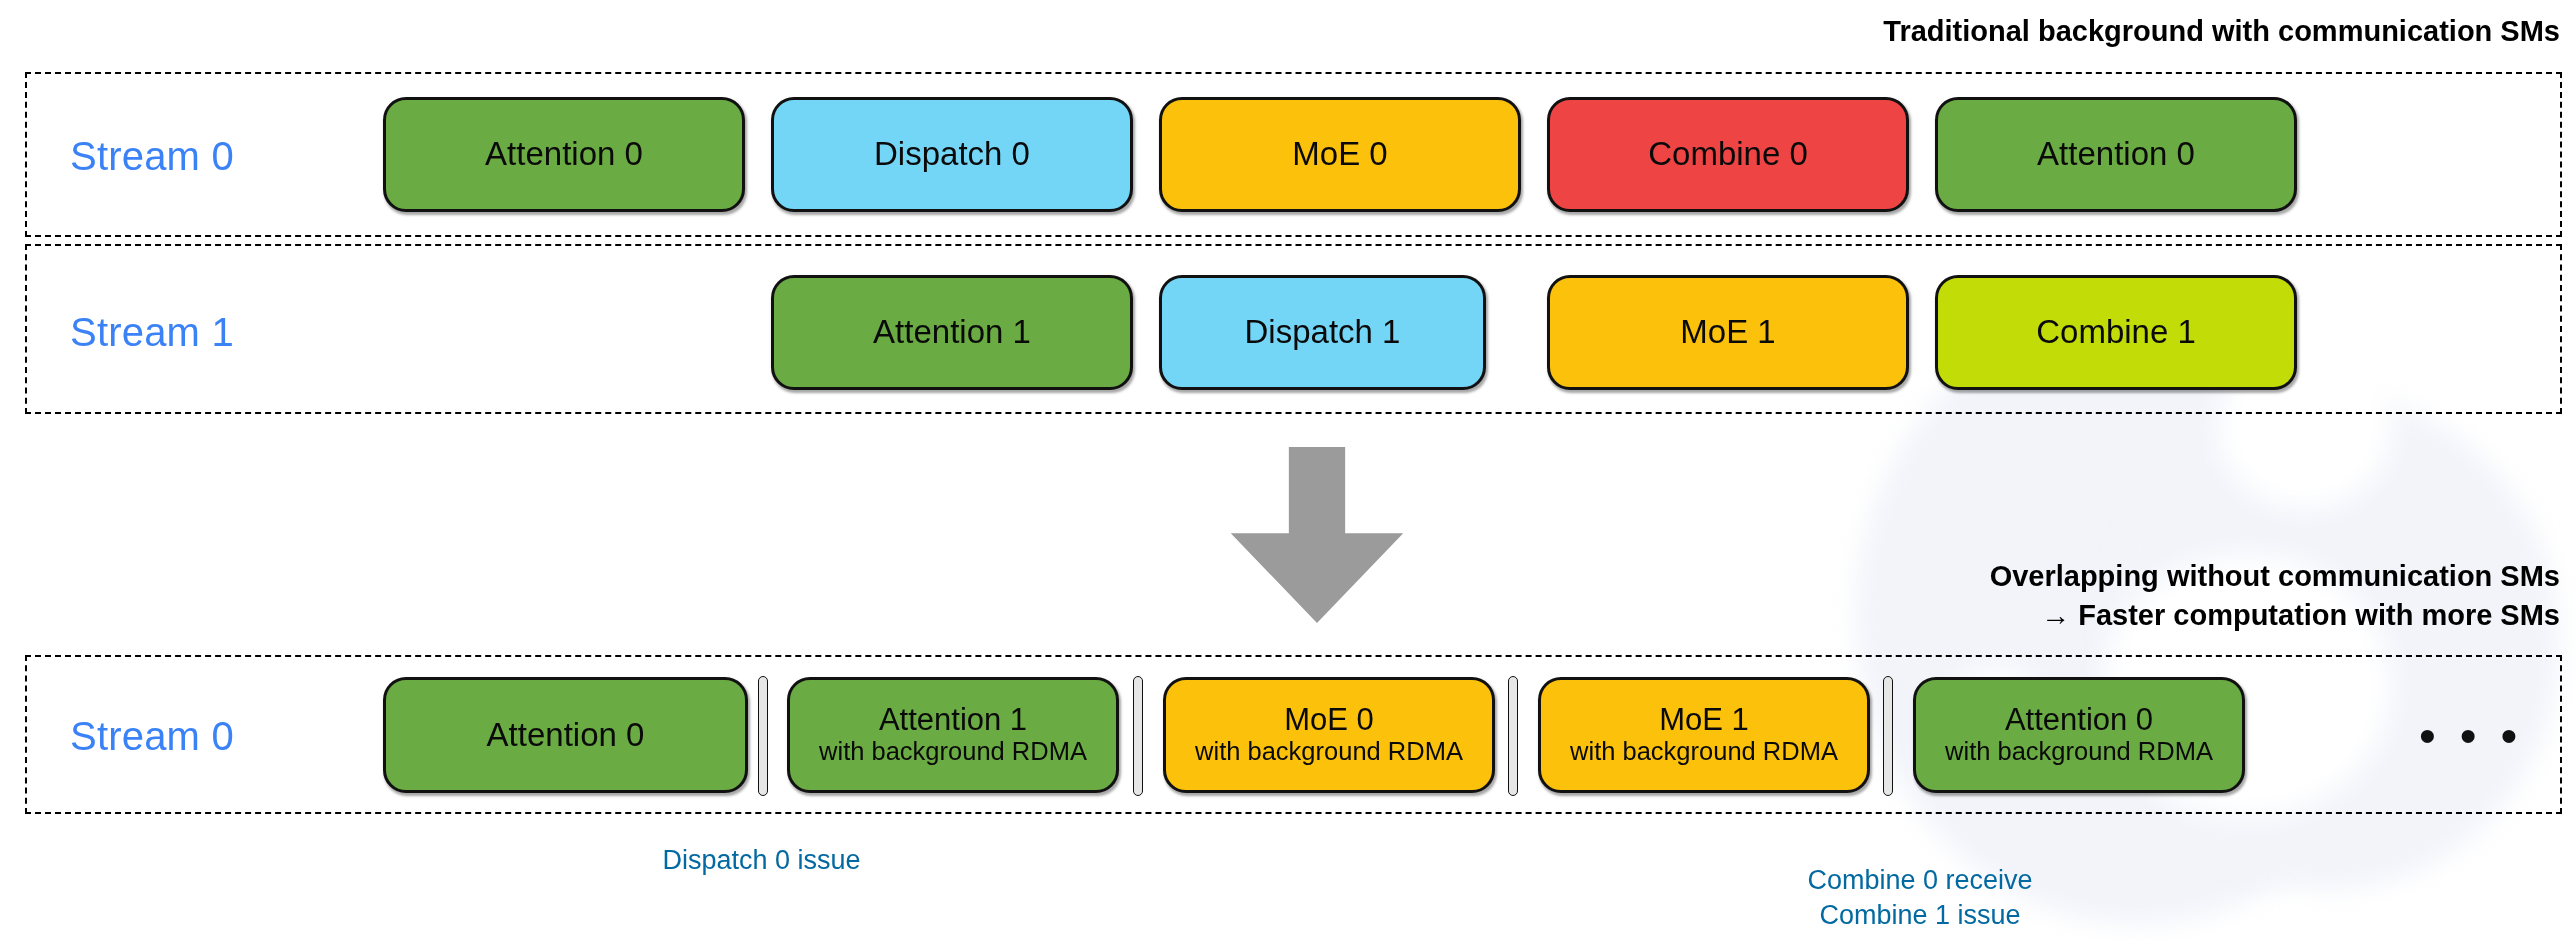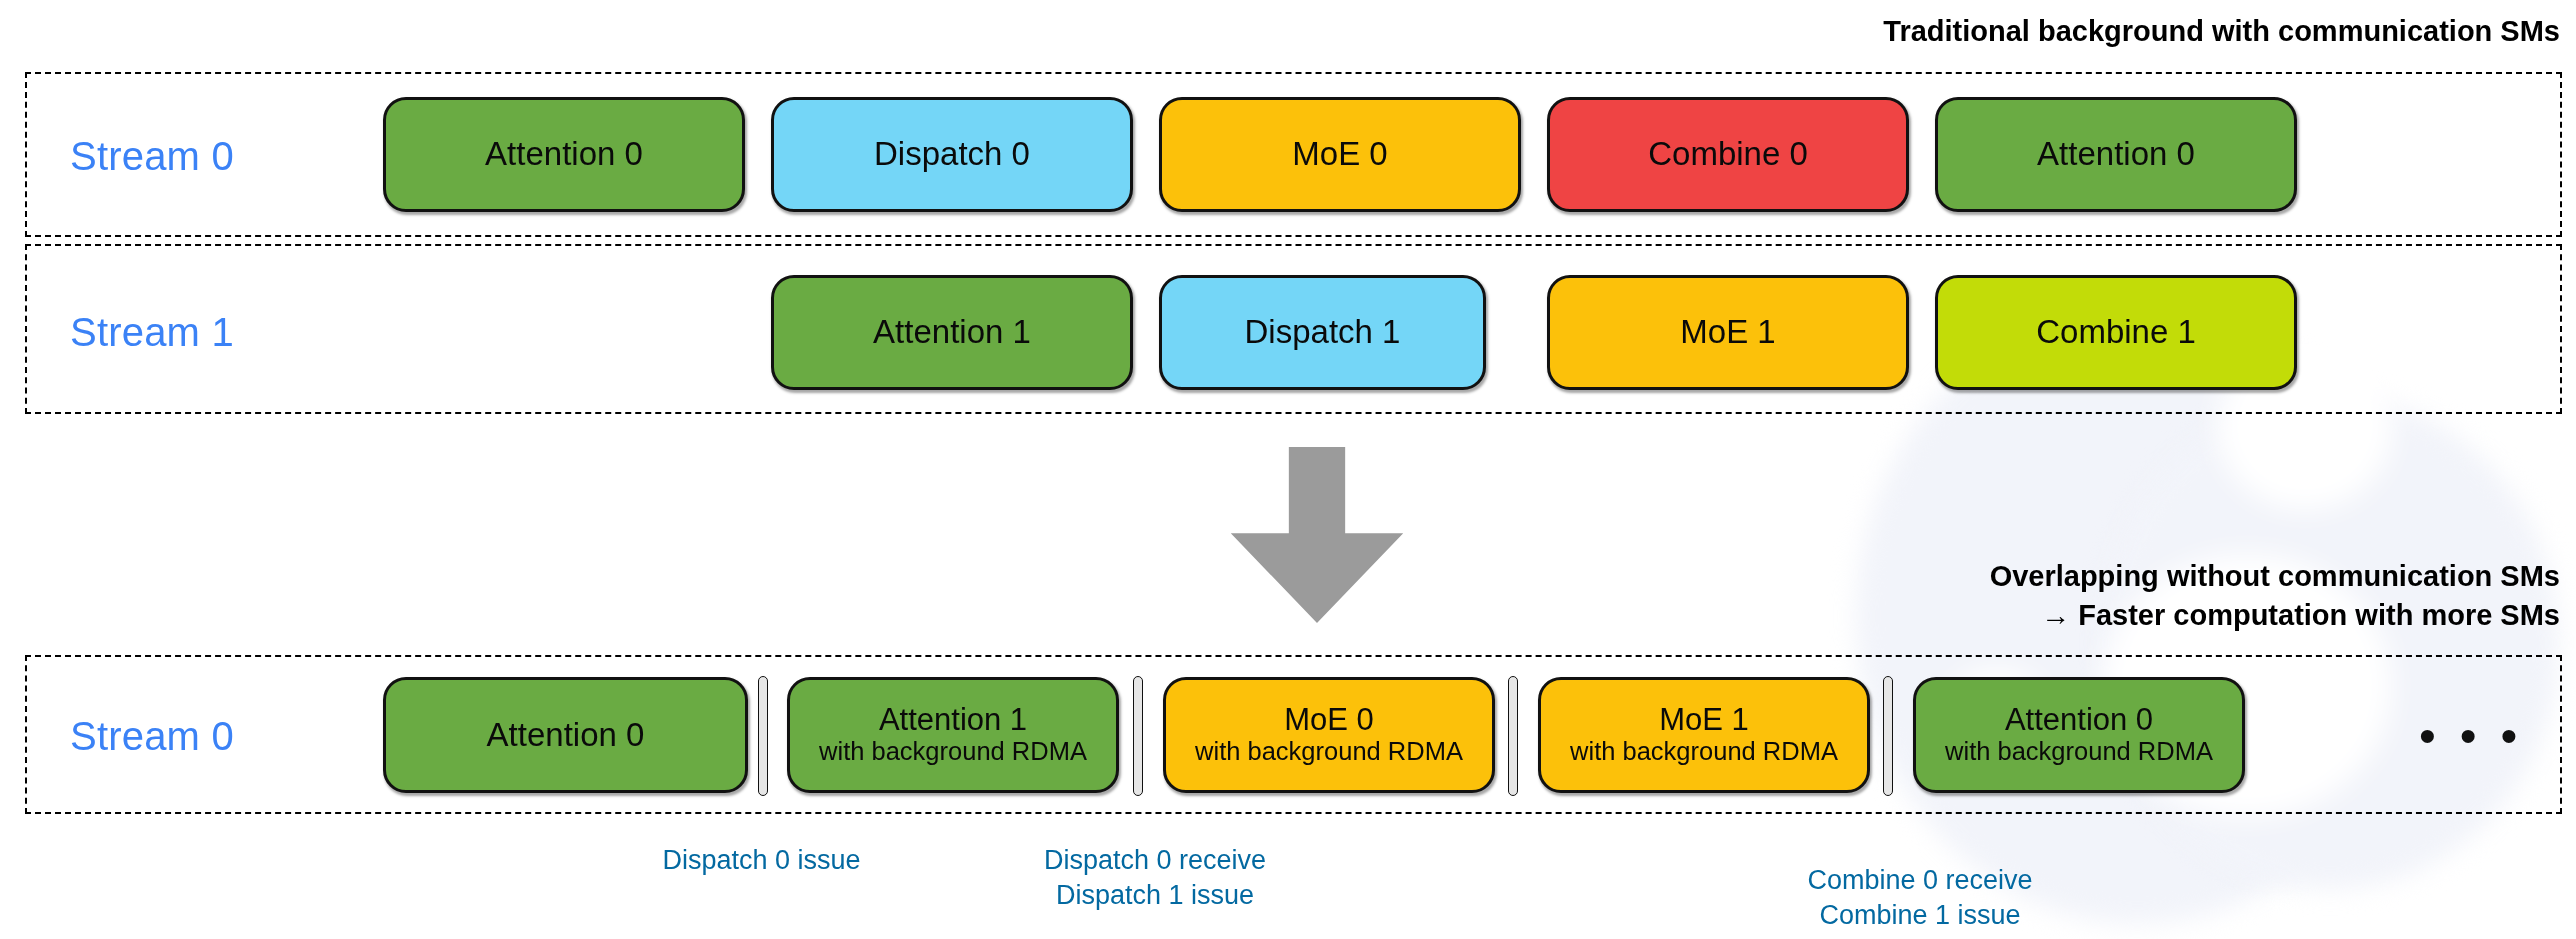--- a/index.html
+++ b/index.html
@@ -202,21 +202,19 @@
 
   <div class="box compact" style="left:1913px;top:677px;width:332px;height:116px;background:#6aab43;">
     <span class="t1">Attention 0</span>
     <span class="t2">with background RDMA</span>
   </div>
 
   <div class="ellipsis" style="left:2419px;top:708px;">• • •</div>
 
   <div class="evt" style="left:581px;top:843px;width:361px;">Dispatch 0 issue</div>
 
-  <div class="evt" style="left:990px;top:843px;width:330px;">Dispatch 0 receive
-Dispatch 1 issue</div>
 
 
   <div class="evt" style="left:1755px;top:843px;width:330px;margin-top:20px;">Combine 0 receive
 Combine 1 issue</div>
 
 </div>
 
 
 </body></html>

